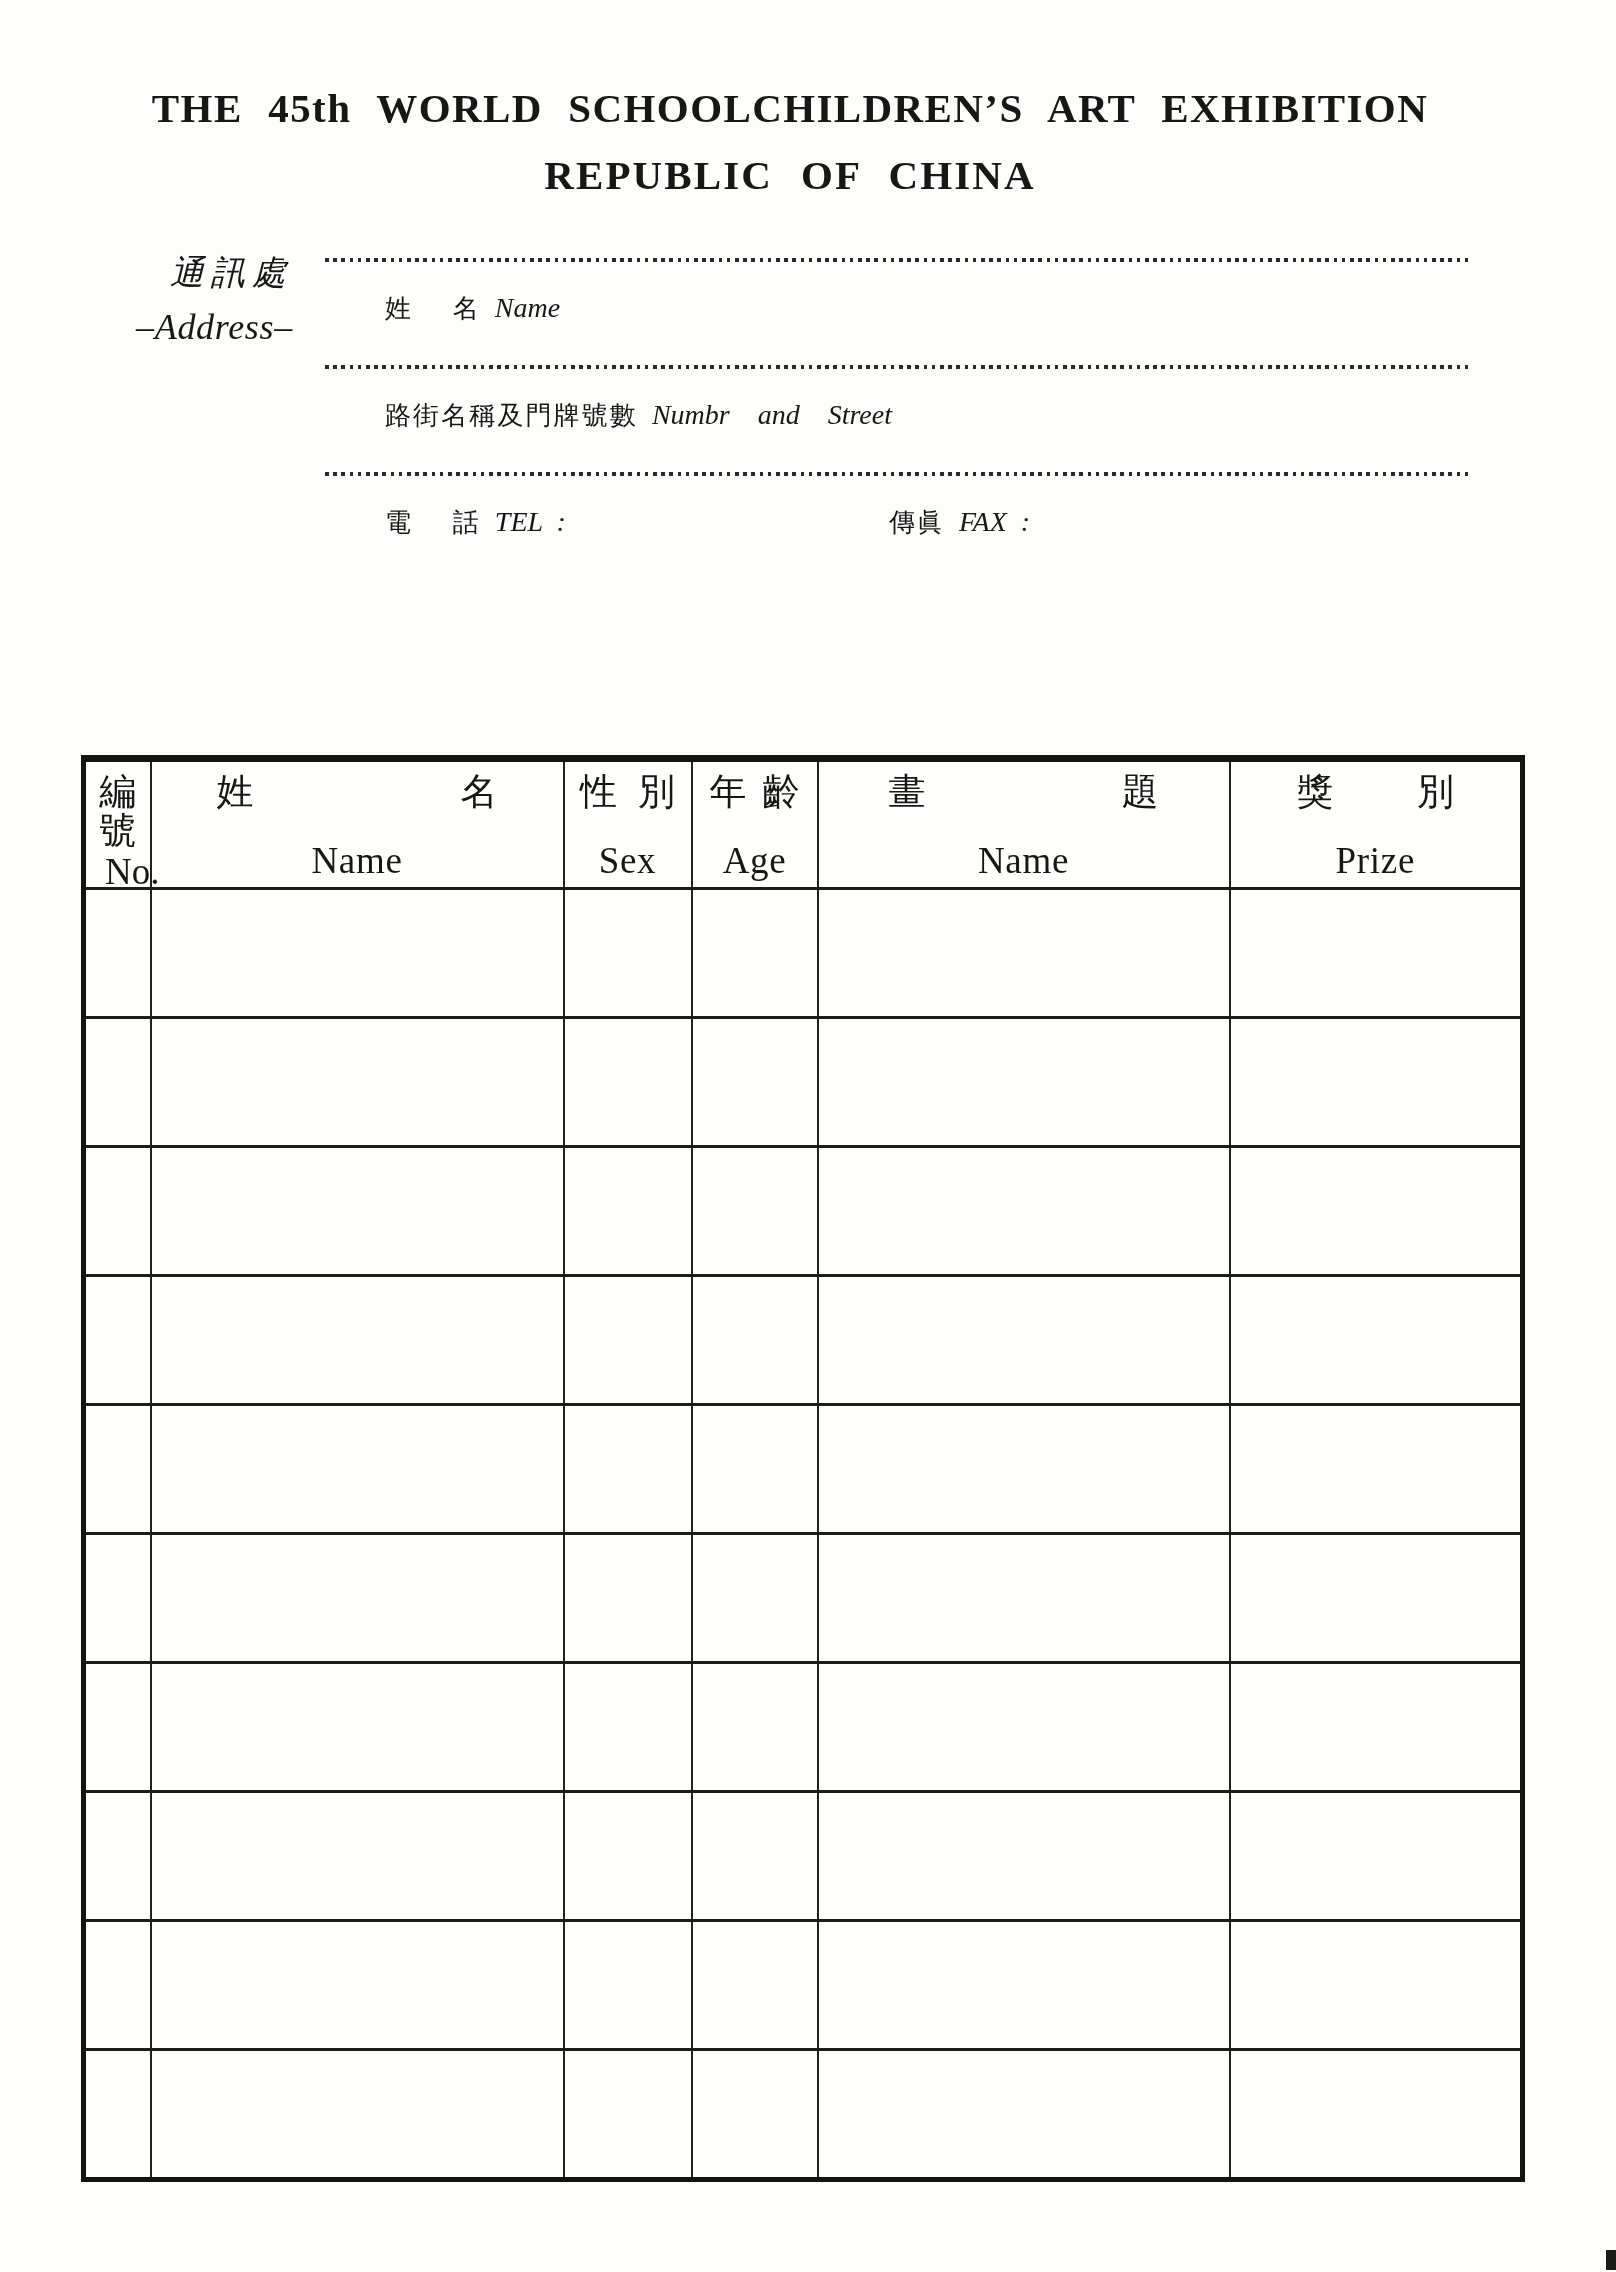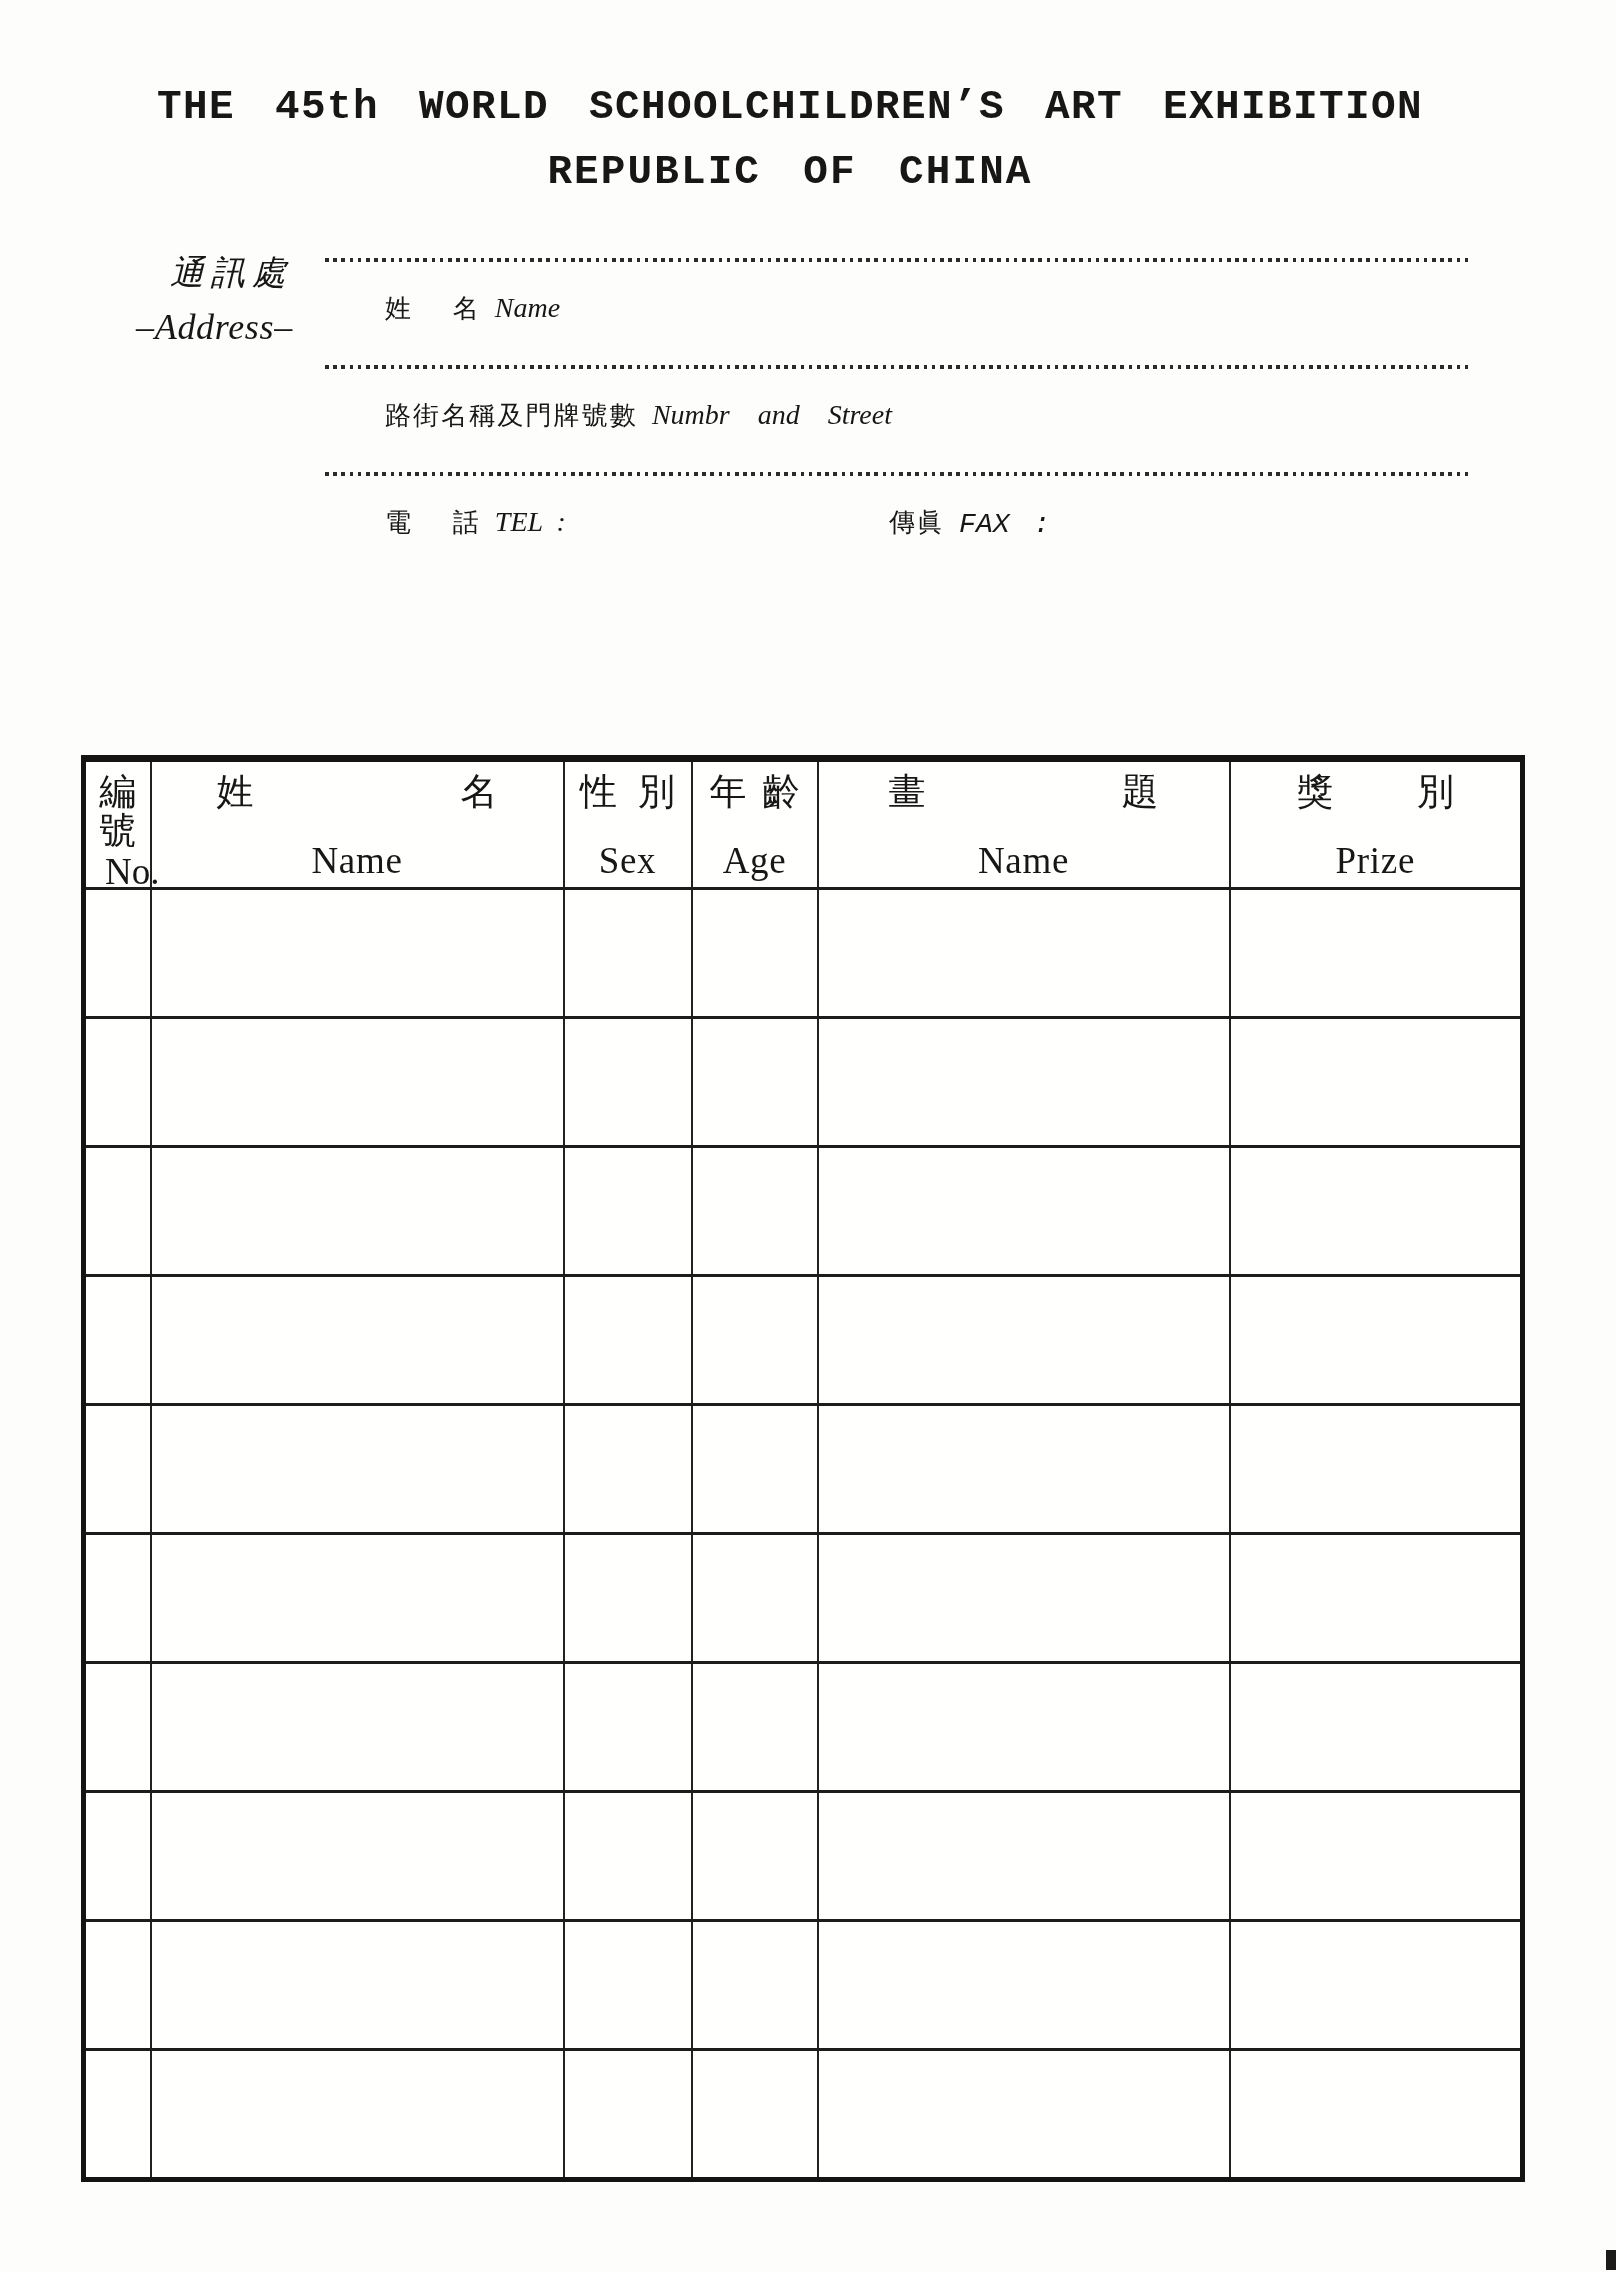--- a/index.html
+++ b/index.html
@@ -10,21 +10,21 @@
     font-family:"Liberation Serif","DejaVu Serif",serif;
     position:relative;
     overflow:hidden;
   }
   .page{position:absolute;inset:0;}
 
   
   .title-block{
     position:absolute;top:84px;left:0;width:1580px;
     text-align:center;
-    font-family:Liberation Mono, monospace;
+    font-family:Liberation Serif, serif;
     font-weight:bold;
   }
   .title-line1{font-size:41px;letter-spacing:1.4px;word-spacing:14px;}
   .title-line2{font-size:41px;letter-spacing:2.1px;word-spacing:15.6px;margin-top:18.5px;}
 
   
   .addr-label{
     position:absolute;left:80px;top:250px;width:213px;
     text-align:right;
     font-style:italic;
@@ -38,21 +38,21 @@
     height:3.6px;width:100%;
     background:repeating-linear-gradient(90deg,#2a2a2a 0 3.6px,transparent 3.6px 8.2px);
   }
   .field-label{
     display:flex;align-items:baseline;
     margin:29px 0 0 60px;
     white-space:pre;
   }
   .field-label .cjk{font-size:26px;word-spacing:31px;letter-spacing:2.1px;}
   .field-label .en{font-style:italic;font-size:28px;margin-left:14px;word-spacing:7px;}
-  .fax-group{display:flex;align-items:flex-end;margin-left:323px;font-family:Liberation Mono, monospace;}
+  .fax-group{display:flex;align-items:center;margin-left:323px;}
 
   
   table.entries{
     position:absolute;left:81px;top:755px;
     width:1438px;
     border-collapse:collapse;table-layout:fixed;
     background:#fffffe;
   }
   table.entries{border:5.7px solid #151413;border-top-width:7px;}
   .entries th,.entries td{

